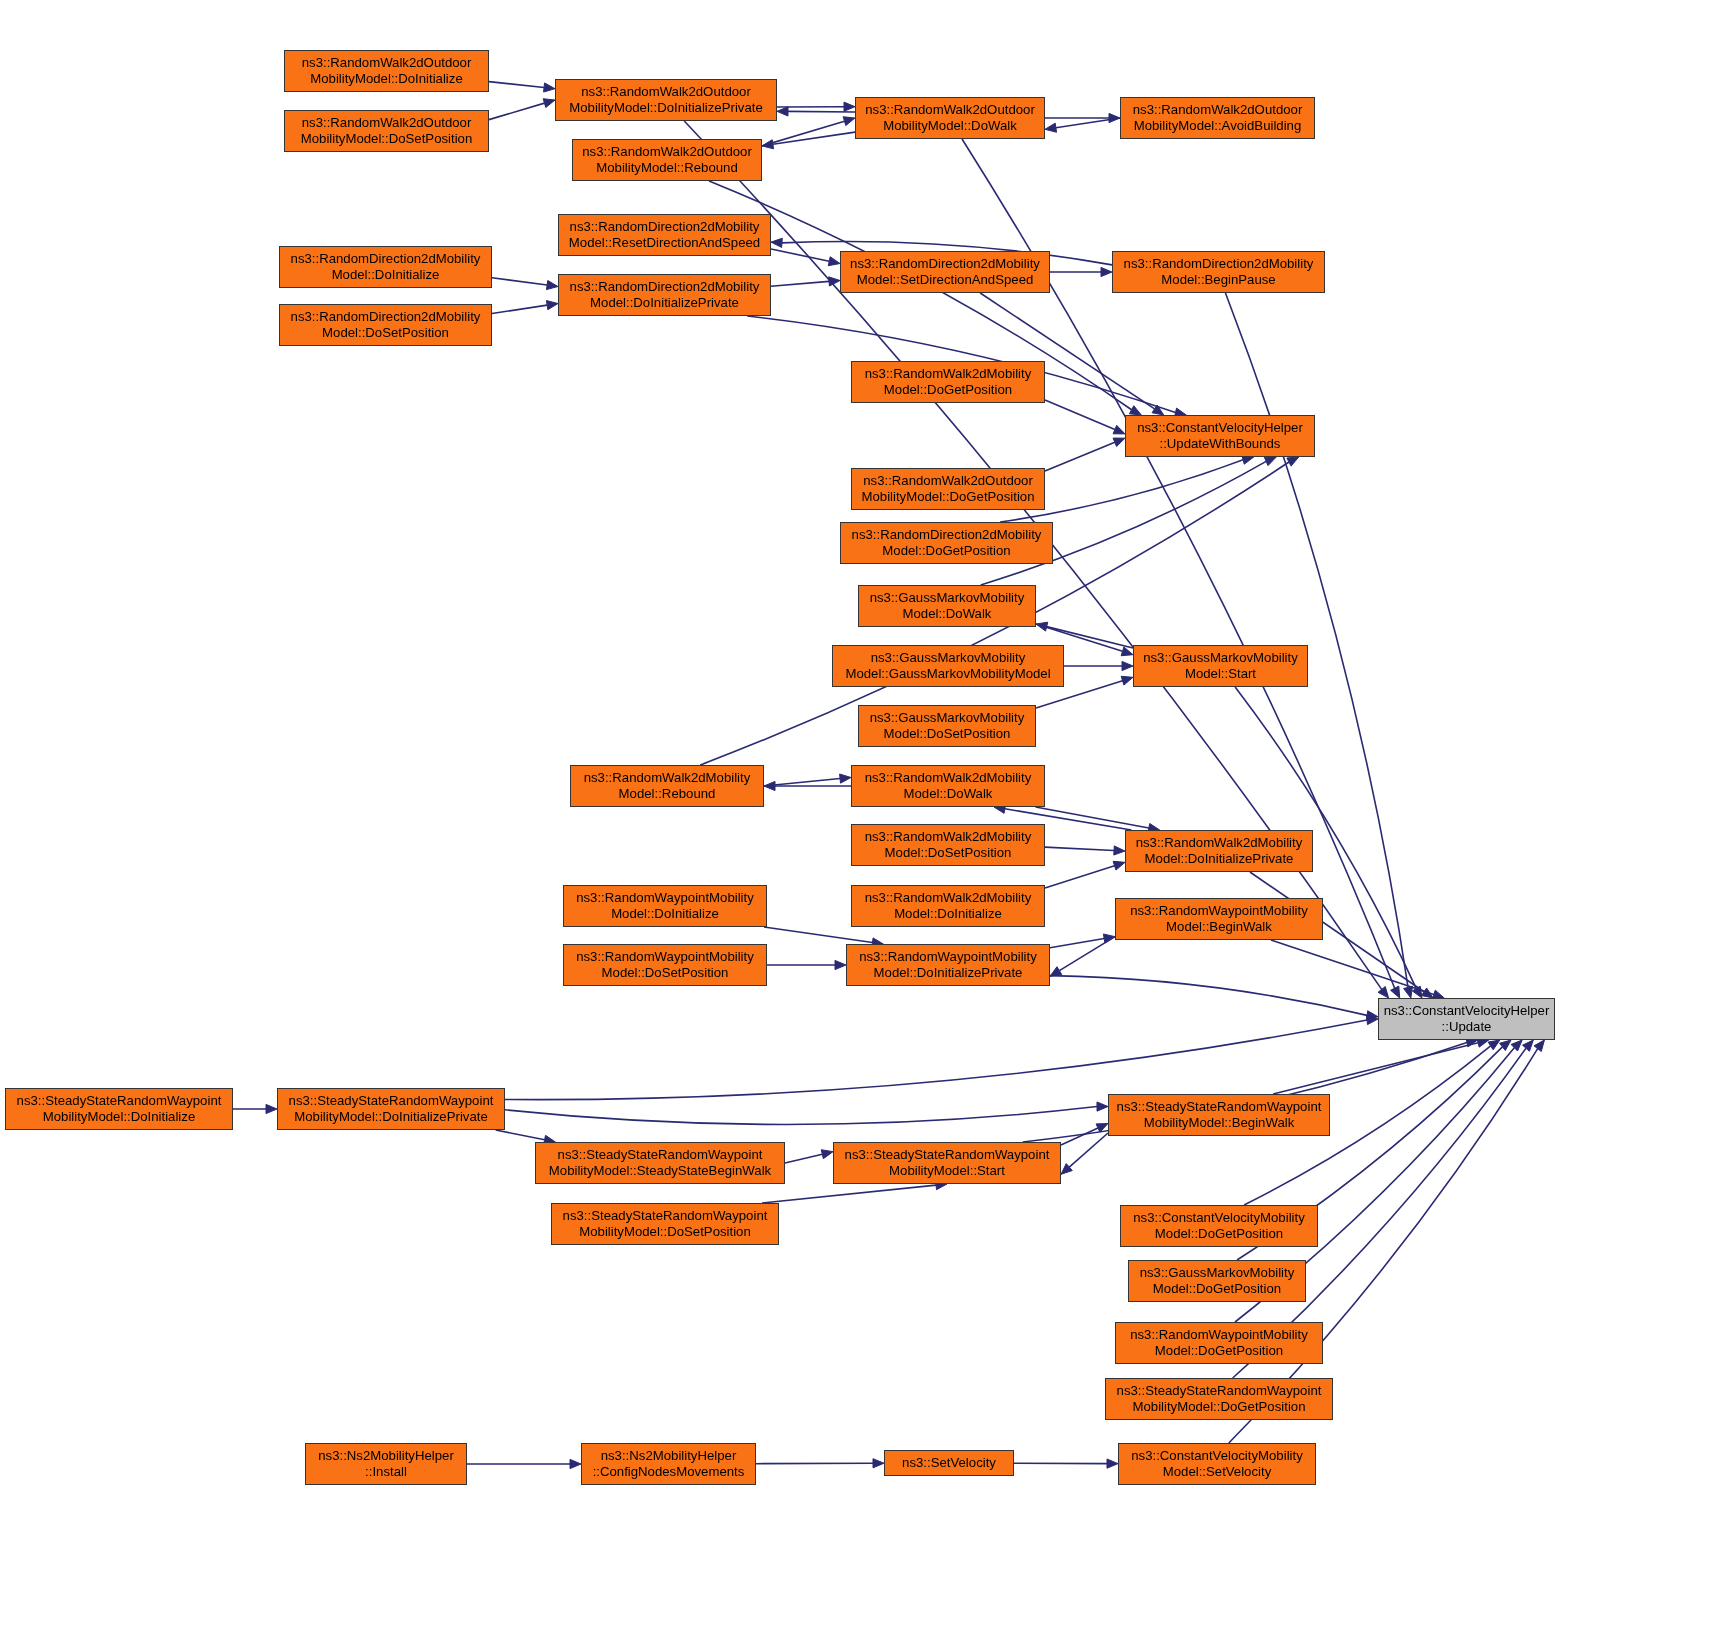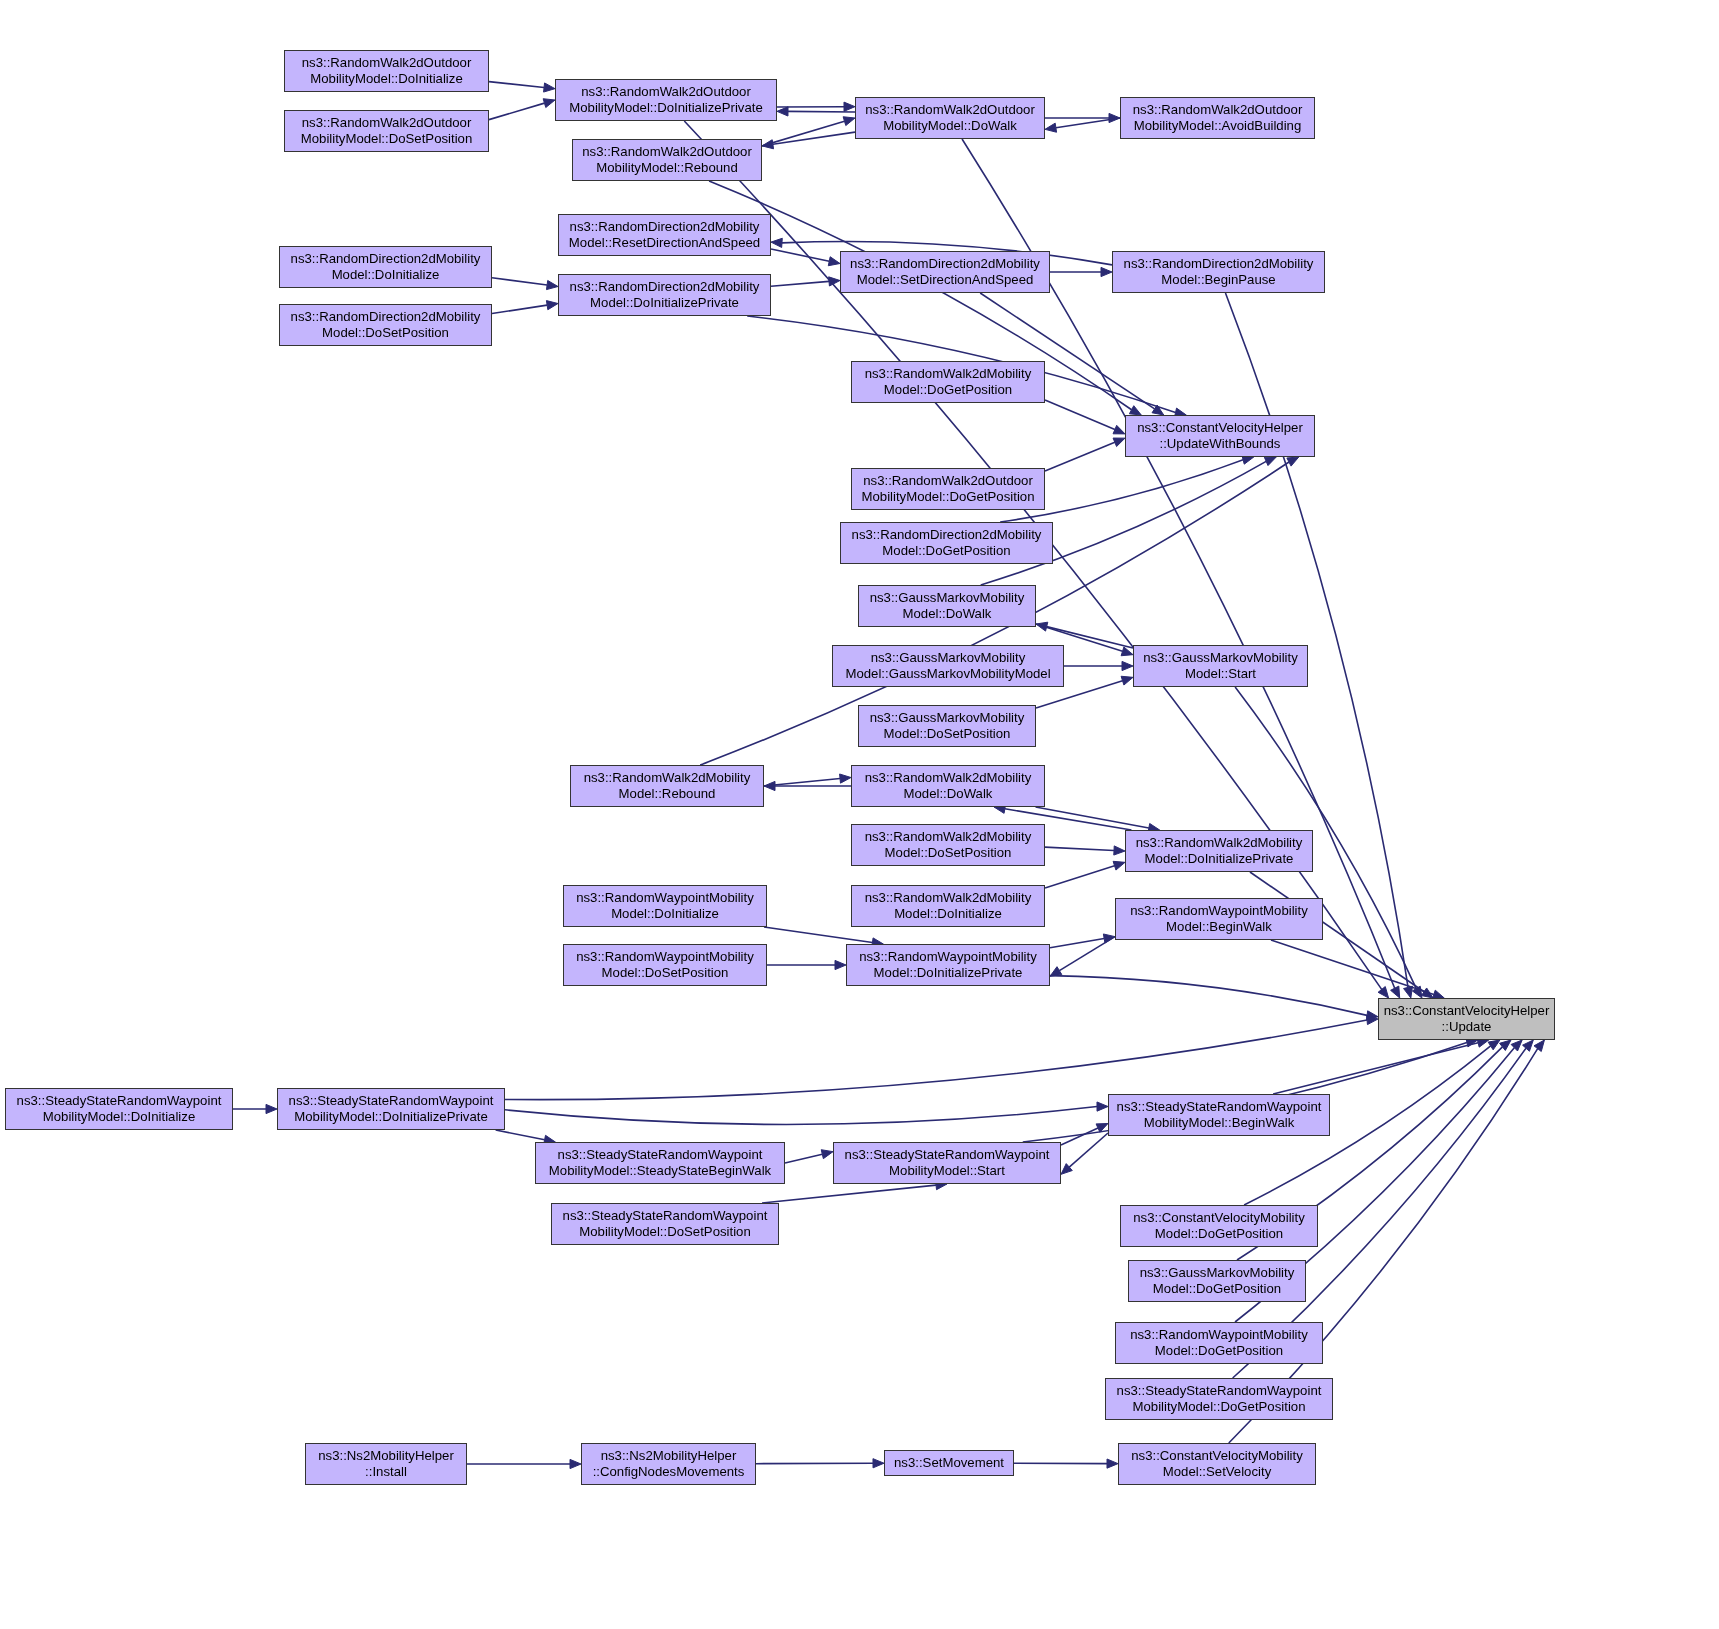--- a/index.html
+++ b/index.html
@@ -1,19 +1,19 @@
 <!DOCTYPE html>
 <html><head>
 <meta charset="utf-8">
 <style>
   html,body{margin:0;padding:0;background:#ffffff;}
   #graph{position:relative;width:1719px;height:1629px;background:#ffffff;
          font-family:"Liberation Sans","DejaVu Sans",sans-serif;overflow:hidden;}
   .node{position:absolute;box-sizing:border-box;border:1px solid #343434;
-        background:#c4b5fd;color:#000000;display:flex;align-items:center;
+        background:#f97316;color:#000000;display:flex;align-items:center;
         justify-content:center;text-align:center;line-height:1.18;
         font-size:13.2px;padding:2px 4px;white-space:pre-line;}
   .node.hl{background:#bfbfbf;border-color:#343434;}
   svg.edges{position:absolute;left:0;top:0;width:1719px;height:1629px;
             pointer-events:none;}
   svg.edges path{fill:none;stroke:#2a2a72;stroke-width:1.6px;}
   svg.edges polygon{fill:#2a2a72;stroke:#2a2a72;stroke-width:1px;}
 </style>
 </head>
 <body>
@@ -221,17 +221,17 @@
       <div class="node" style="left: 1128px; top: 1260px; width: 178px; height: 42px;">ns3::GaussMarkovMobility
 Model::DoGetPosition</div>
       <div class="node" style="left: 1115px; top: 1322px; width: 208px; height: 42px;">ns3::RandomWaypointMobility
 Model::DoGetPosition</div>
       <div class="node" style="left: 1105px; top: 1378px; width: 228px; height: 42px;">ns3::SteadyStateRandomWaypoint
 MobilityModel::DoGetPosition</div>
       <div class="node" style="left: 305px; top: 1443px; width: 162px; height: 42px;">ns3::Ns2MobilityHelper
 ::Install</div>
       <div class="node" style="left: 581px; top: 1443px; width: 175px; height: 42px;">ns3::Ns2MobilityHelper
 ::ConfigNodesMovements</div>
-      <div class="node" style="left: 884px; top: 1450px; width: 130px; height: 26px;">ns3::SetMovement</div>
+      <div class="node" style="left: 884px; top: 1450px; width: 130px; height: 26px;">ns3::SetVelocity</div>
       <div class="node" style="left: 1118px; top: 1443px; width: 198px; height: 42px;">ns3::ConstantVelocityMobility
 Model::SetVelocity</div>
     </div>
 </div>
 
 </body></html>

